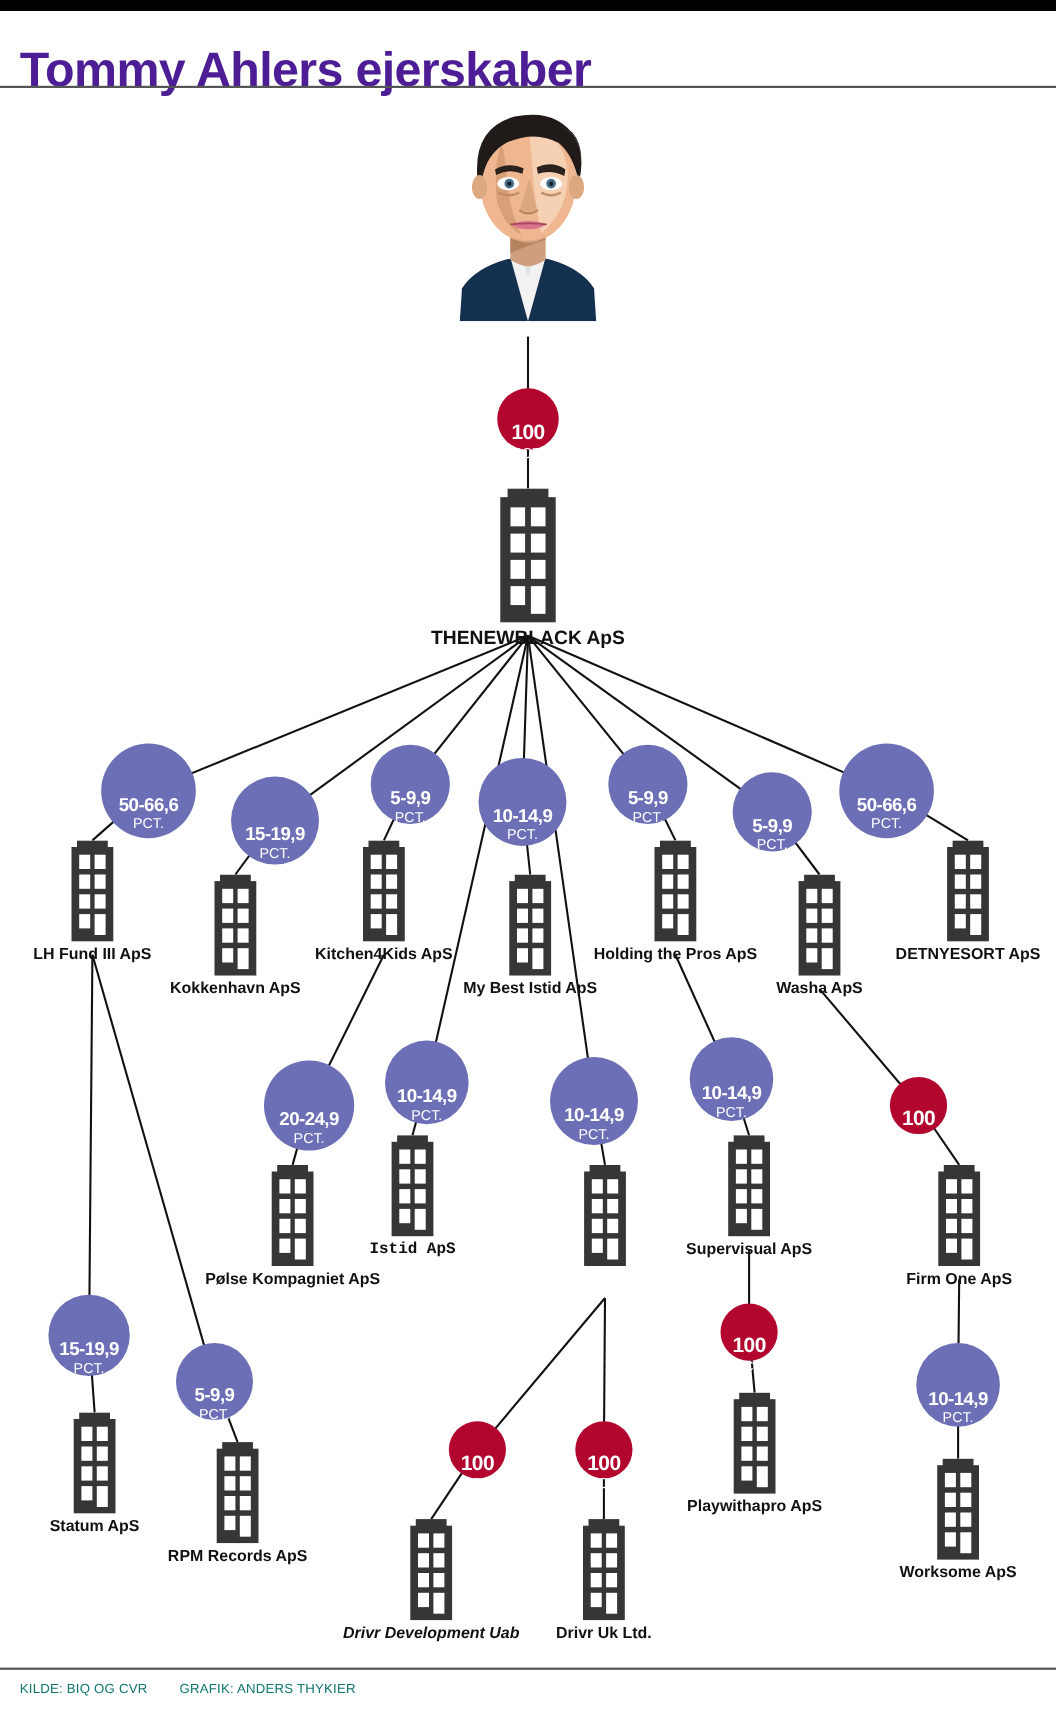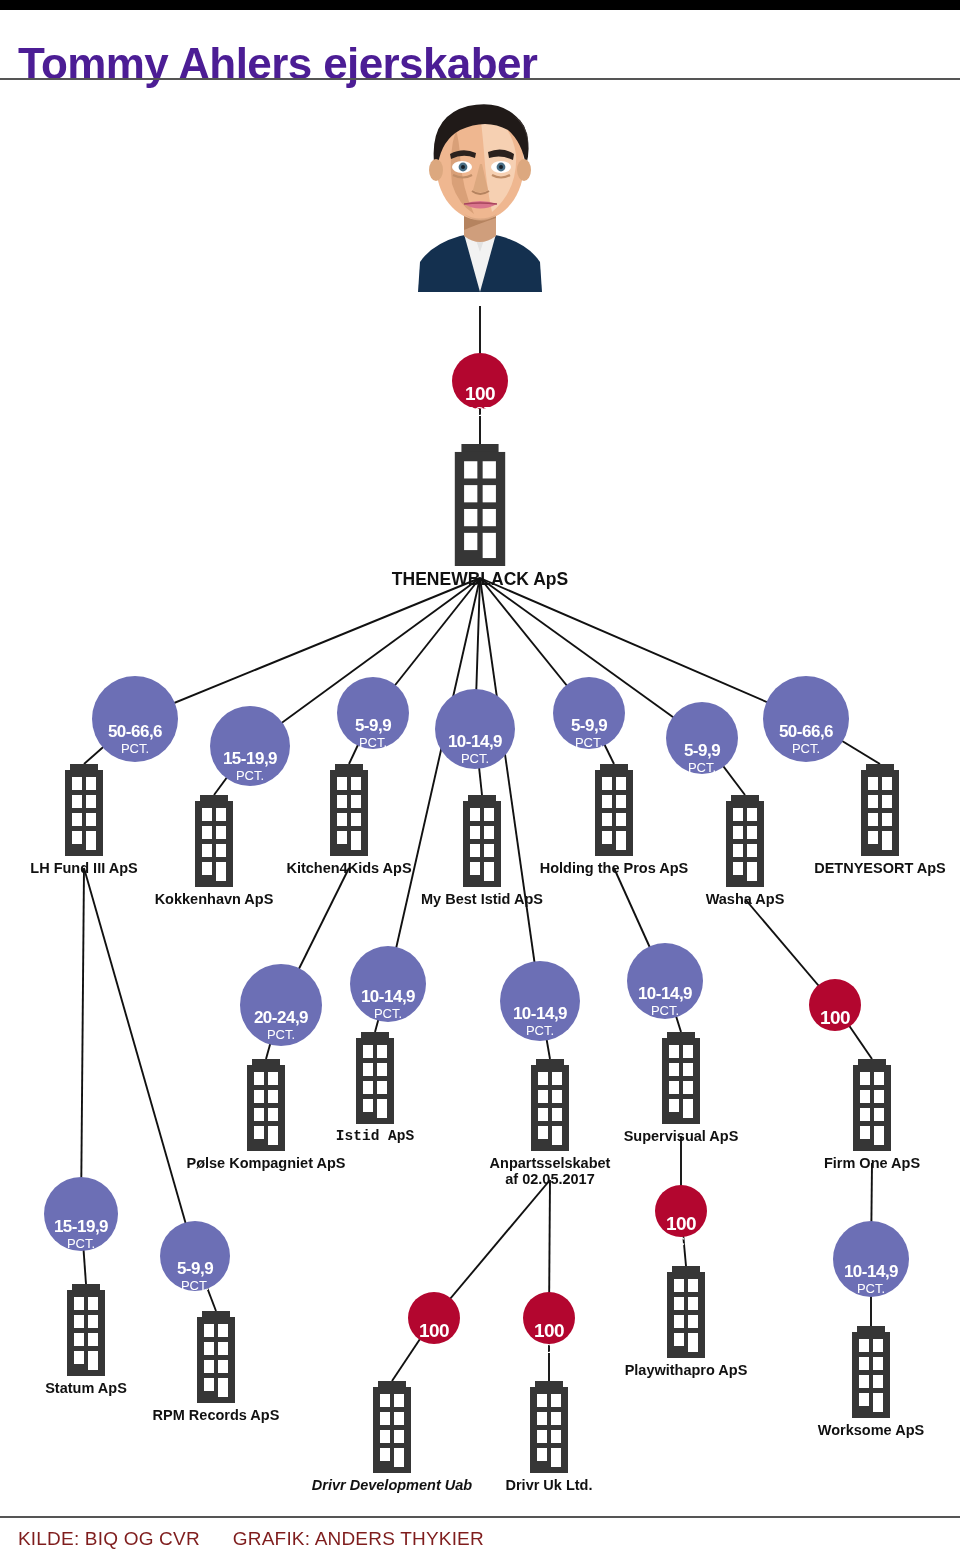--- a/index.html
+++ b/index.html
@@ -90,21 +90,21 @@
 
   .badge.purple { background: #6c6fb5; }
   .badge.red { background: #b3062f; }
 
   .footer-rule {
     position: absolute; left: 0; top: 1516px;
     width: 960px; height: 2px; background: #555;
   }
   .footer {
     position: absolute; left: 18px; top: 1528px;
-    font-size: 19px; color: #7f1d1d;
+    font-size: 12px; color: #0f766e;
     font-family: "Liberation Sans", sans-serif;
     letter-spacing: 0.2px;
   }
   .footer .gap { display: inline-block; width: 22px; }
 </style>
 </head>
 <body>
 
 <div id="root">
 
@@ -364,22 +364,20 @@
           <rect x="4" y="6" width="38" height="86" fill="#363636"></rect>
           <rect x="11" y="13" width="10" height="13" fill="#ffffff"></rect>
           <rect x="25" y="13" width="10" height="13" fill="#ffffff"></rect>
           <rect x="11" y="31" width="10" height="13" fill="#ffffff"></rect>
           <rect x="25" y="31" width="10" height="13" fill="#ffffff"></rect>
           <rect x="11" y="49" width="10" height="13" fill="#ffffff"></rect>
           <rect x="25" y="49" width="10" height="13" fill="#ffffff"></rect>
           <rect x="11" y="67" width="10" height="13" fill="#ffffff"></rect>
           <rect x="25" y="67" width="10" height="19" fill="#ffffff"></rect>
         </svg>
-        <span class="lbl">Anpartsselskabet
-af 02.05.2017</span>
       </div>
       <div class="node" style="left: 681px; top: 1032px;">
         <svg class="bldg" width="46" height="92" viewBox="0 0 46 92">
           <rect x="9" y="0" width="28" height="7" fill="#363636"></rect>
           <rect x="4" y="6" width="38" height="86" fill="#363636"></rect>
           <rect x="11" y="13" width="10" height="13" fill="#ffffff"></rect>
           <rect x="25" y="13" width="10" height="13" fill="#ffffff"></rect>
           <rect x="11" y="31" width="10" height="13" fill="#ffffff"></rect>
           <rect x="25" y="31" width="10" height="13" fill="#ffffff"></rect>
           <rect x="11" y="49" width="10" height="13" fill="#ffffff"></rect>

